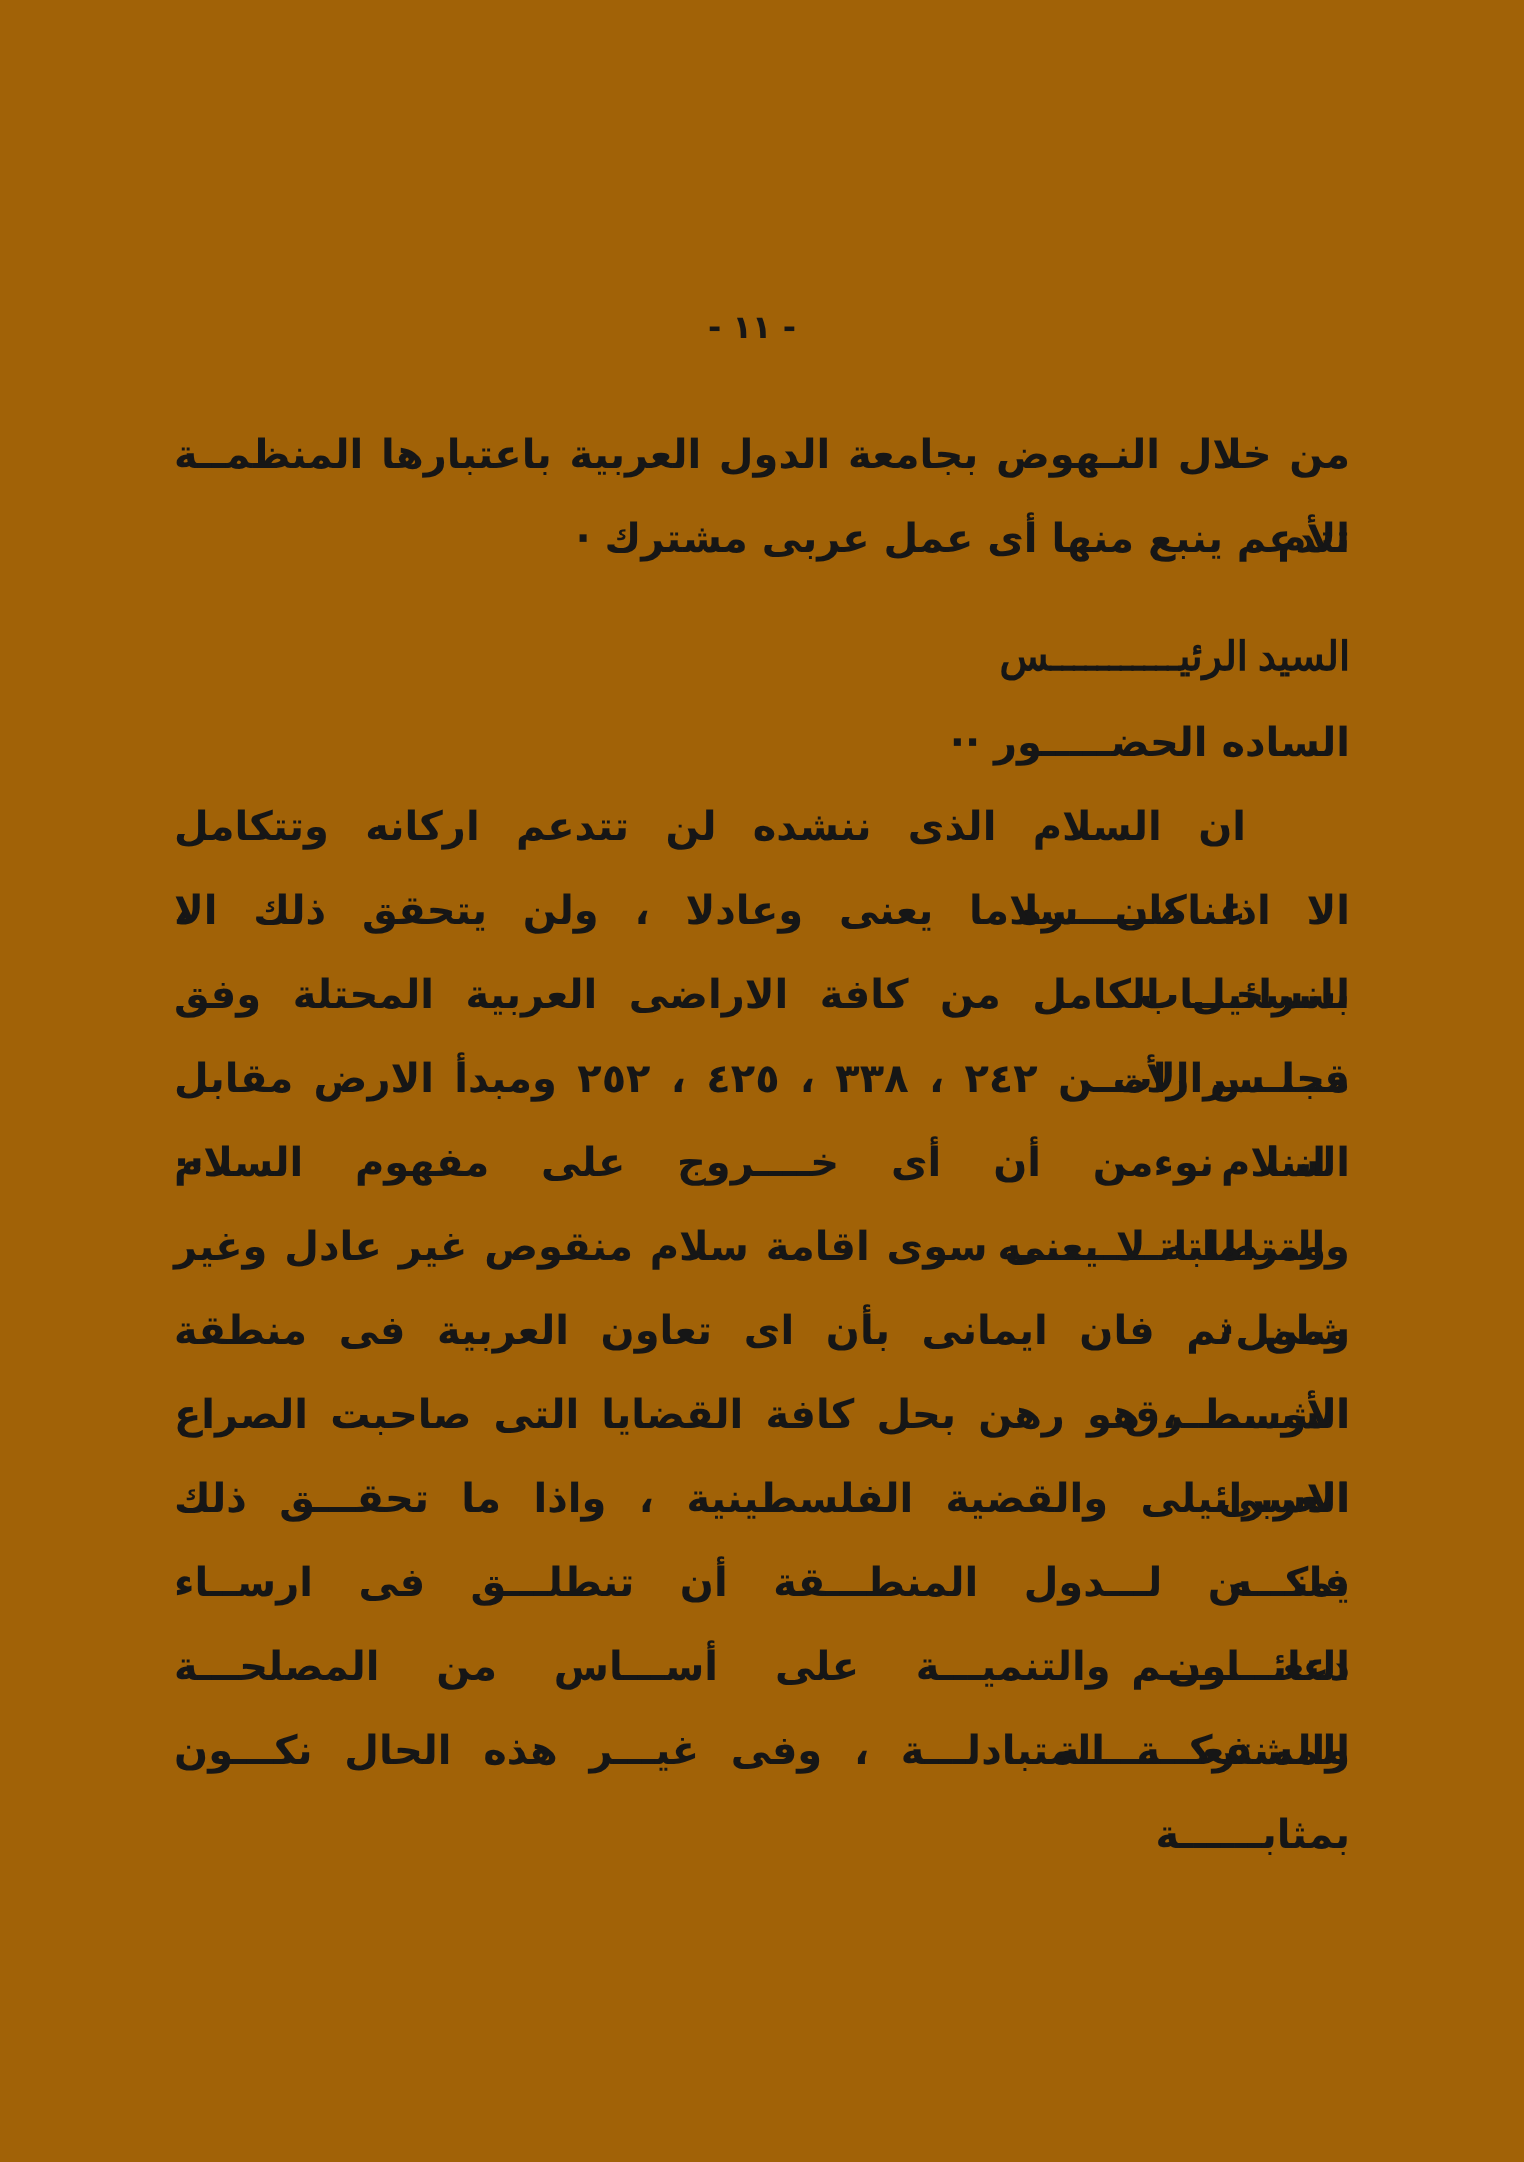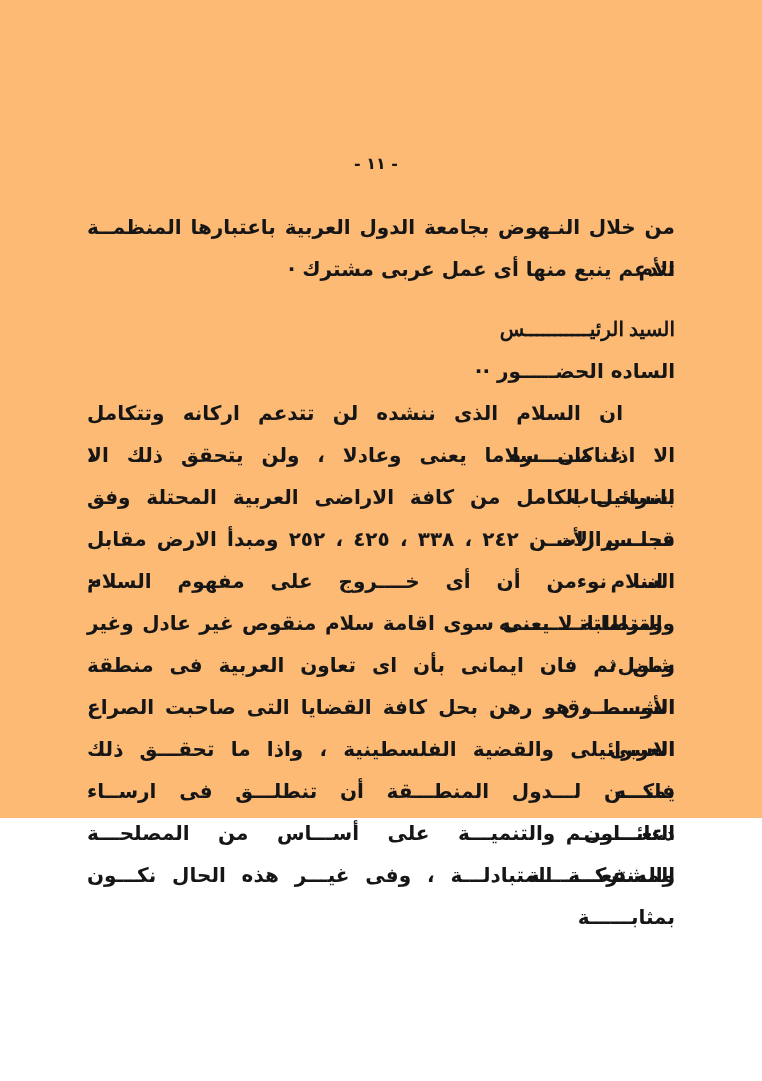--- a/index.html
+++ b/index.html
@@ -6,22 +6,22 @@
     margin: 0;
     padding: 0;
     width: 762px;
     height: 1081px;
     background: #ffffff;
     overflow: hidden;
   }
   .page {
     position: relative;
     width: 762px;
-    height: 818px;
-    background: #fdba74;
+    height: 1081px;
+    background: #a16207;
     color: #161616;
     font-family: "DejaVu Sans", sans-serif;
     font-weight: 700;
     direction: rtl;
   }
   .pagenum {
     position: absolute;
     top: 154px;
     left: 0;
     right: 10px;

